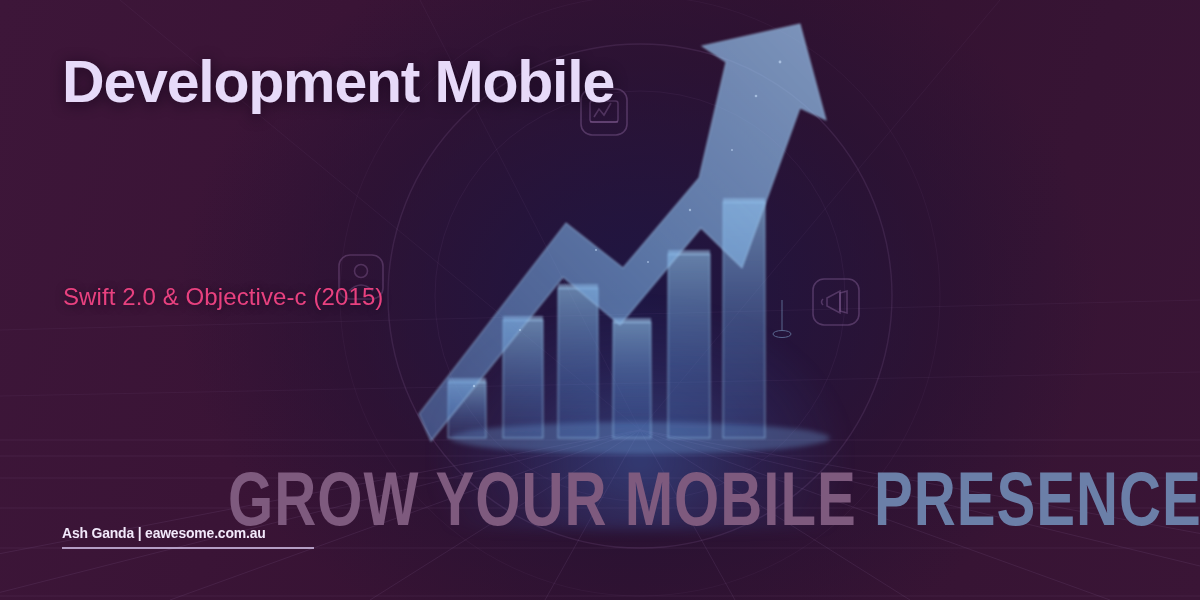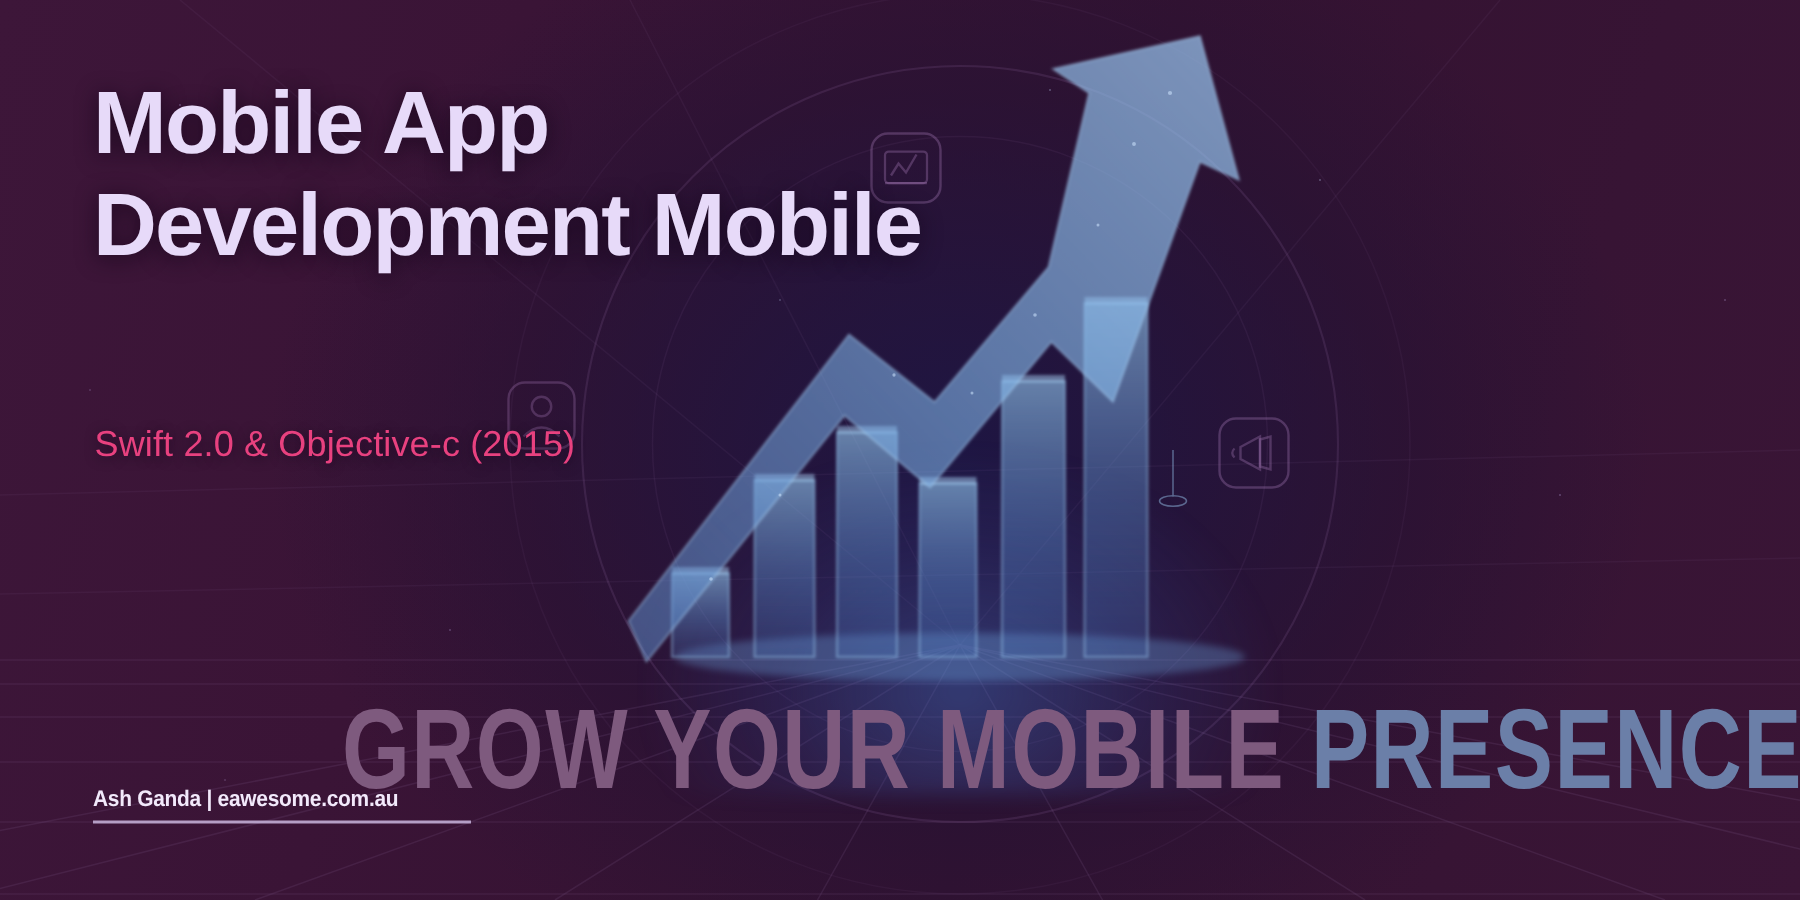--- a/index.html
+++ b/index.html
@@ -255,21 +255,20 @@
     <path d="M17 22 L30 15 L30 37 L17 30 Z" fill="none" stroke="#a87ab8" stroke-width="1.6" opacity=".34"></path>
     <path d="M30 17 L37 15 L37 37 L30 35 Z" fill="none" stroke="#a87ab8" stroke-width="1.6" opacity=".34"></path>
     <path d="M13 23 q-3 3 0 6" fill="none" stroke="#a87ab8" stroke-width="1.5" opacity=".34"></path>
   </svg>
 
   <div class="slogan">
     <span class="w1">GROW YOUR MOBILE</span><span class="w1">&nbsp;</span><span class="w2">PRESENCE</span>
   </div>
 
   <h1 class="headline">
-    <span class="l1">Mobile App</span>
     <span class="l2">Development Mobile</span>
   </h1>
 
   <div class="subtitle">Swift 2.0 &amp; Objective-c (2015)</div>
 
   <div class="footer">Ash Ganda | eawesome.com.au</div>
   <div class="footer-rule"></div>
 
 </div>
 

